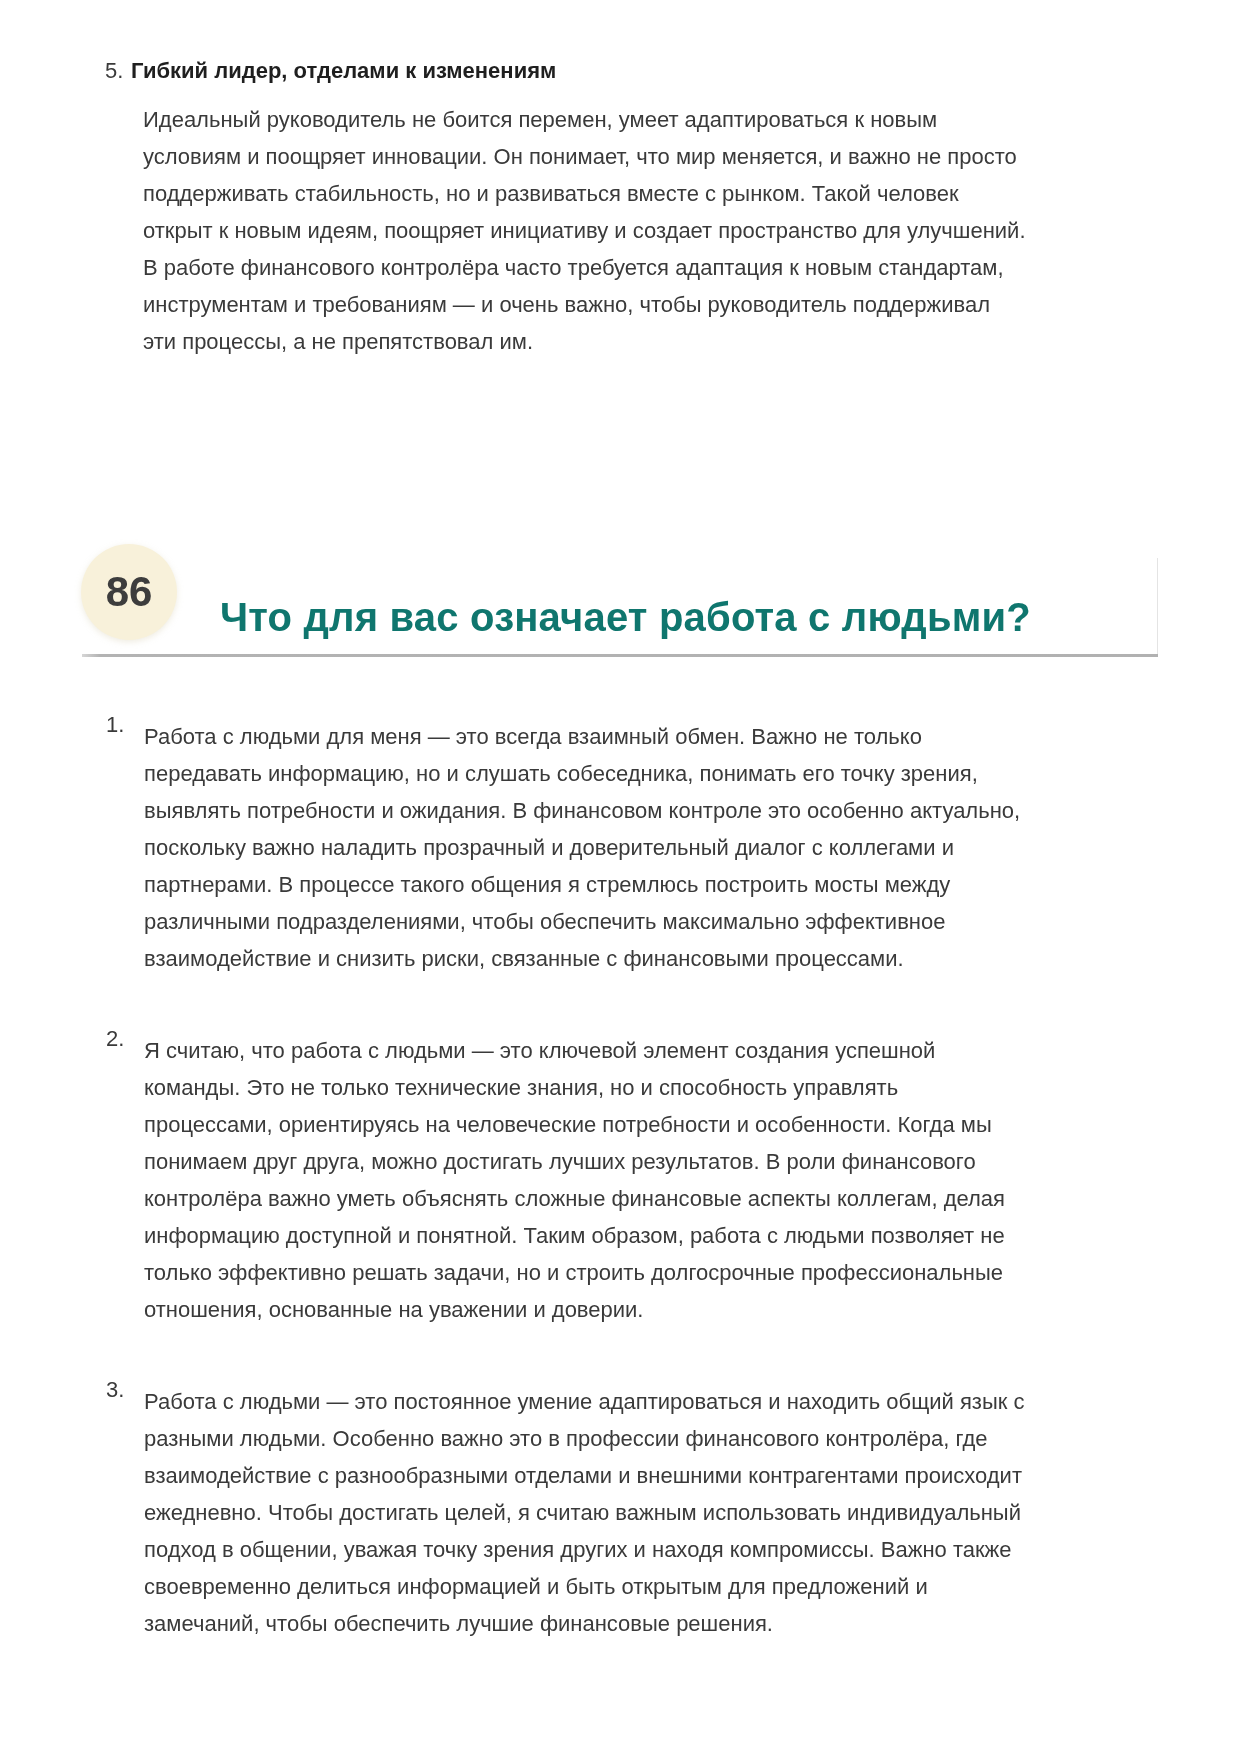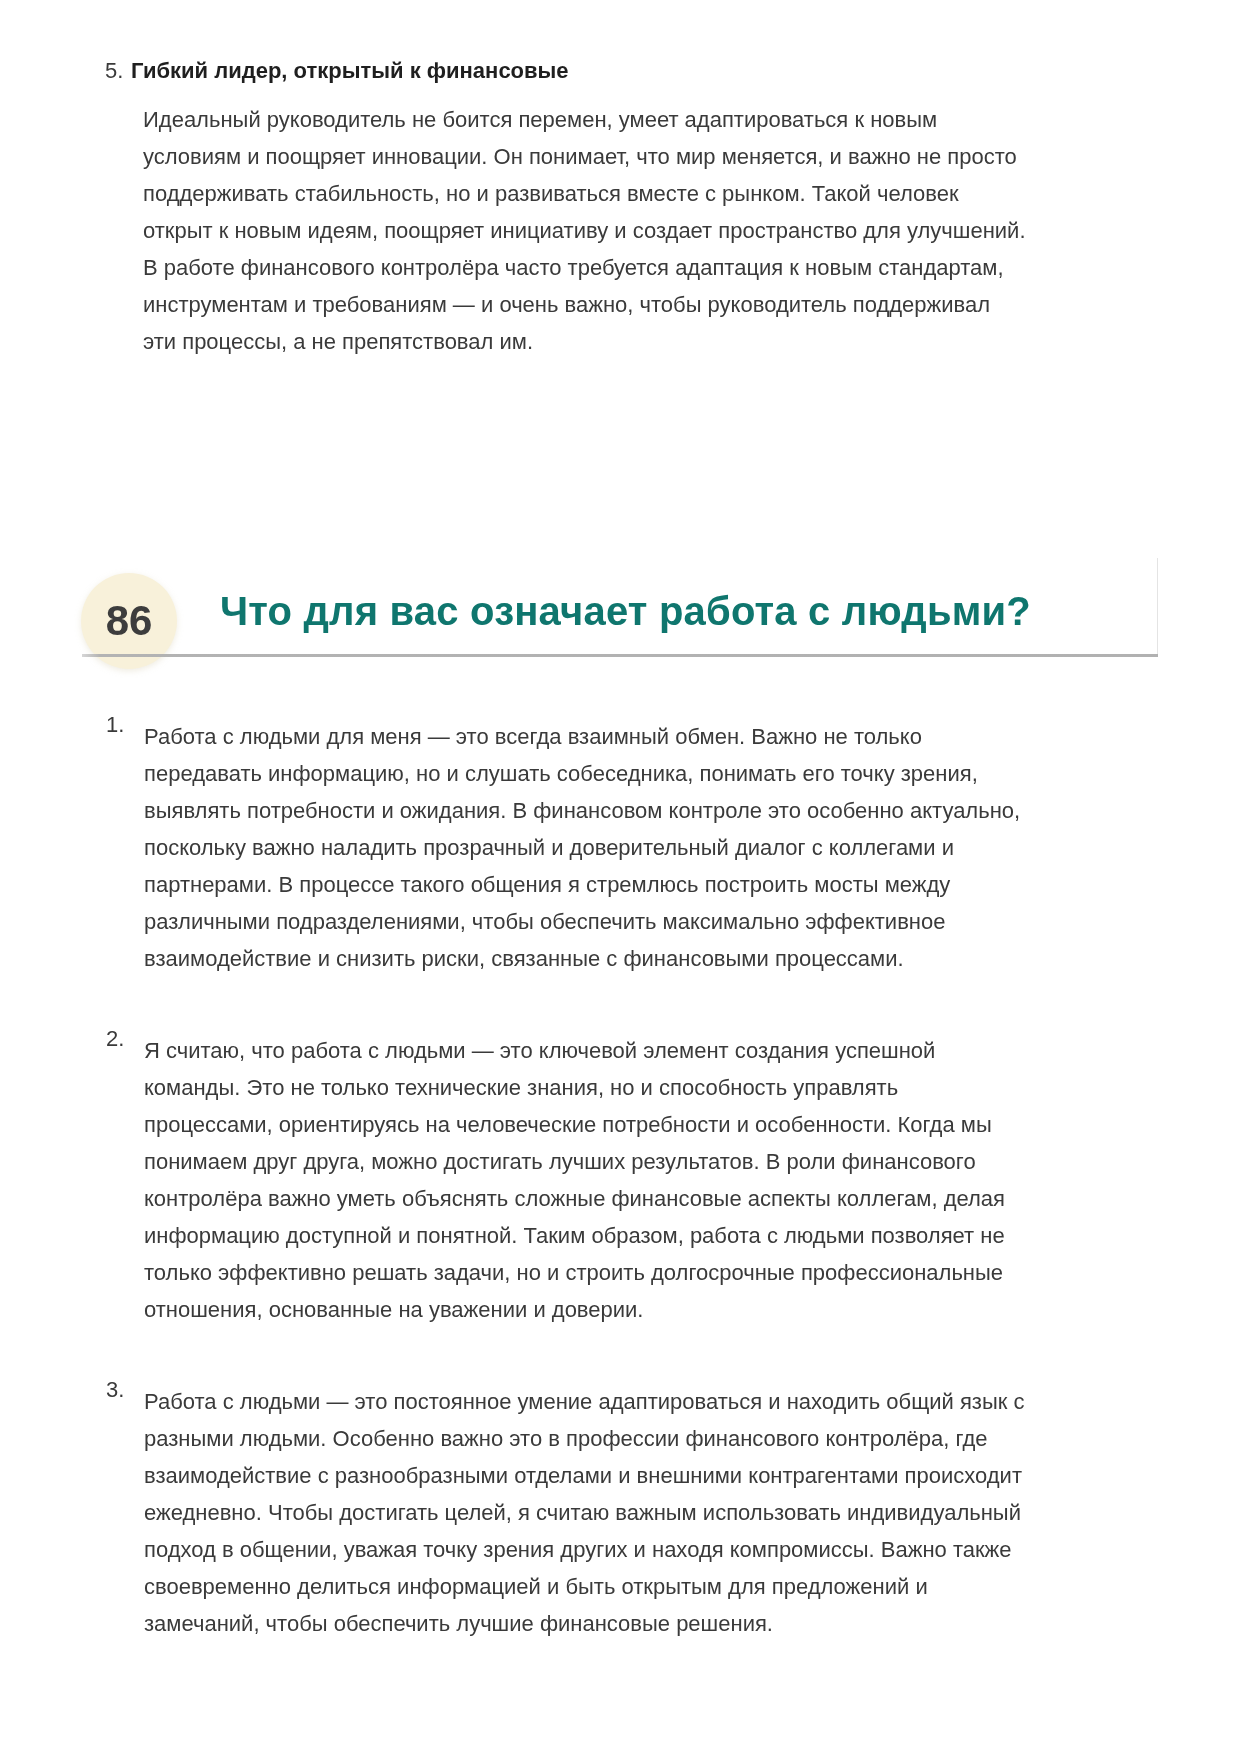--- a/index.html
+++ b/index.html
@@ -30,24 +30,24 @@
   }
   .prev-item .item-title {
     font-weight: bold;
     color: #1f1f1f;
   }
 
   
   .section-header {
     position: absolute;
     left: 81px;
-    top: 573px;
+    top: 544px;
     height: 96px;
     display: flex;
-    align-items: flex-start;
+    align-items: flex-end;
   }
   .badge {
     width: 96px;
     height: 96px;
     border-radius: 50%;
     background: #f8f1da;
     box-shadow: 0 2px 6px rgba(210,200,170,0.35);
     display: flex;
     align-items: center;
     justify-content: center;
@@ -95,21 +95,21 @@
   .answer:last-child { margin-bottom: 0; }
 </style>
 </head>
 <body>
 
 <div class="page">
 
   <div class="prev-item list-row">
     <span class="list-num">5.</span>
     <div class="list-body">
-      <div class="item-title">Гибкий лидер, открытый к финансовые</div>
+      <div class="item-title">Гибкий лидер, отделами к изменениям</div>
       <p>Идеальный руководитель не боится перемен, умеет адаптироваться к новым условиям и поощряет инновации. Он понимает, что мир меняется, и важно не просто поддерживать стабильность, но и развиваться вместе с рынком. Такой человек открыт к новым идеям, поощряет инициативу и создает пространство для улучшений. В работе финансового контролёра часто требуется адаптация к новым стандартам, инструментам и требованиям — и очень важно, чтобы руководитель поддерживал эти процессы, а не препятствовал им.</p>
     </div>
   </div>
 
   <div class="section-header">
     <div class="badge">86</div>
     <h1 class="section-title">Что для вас означает работа с людьми?</h1>
   </div>
 
   <div class="page-edge"></div>

